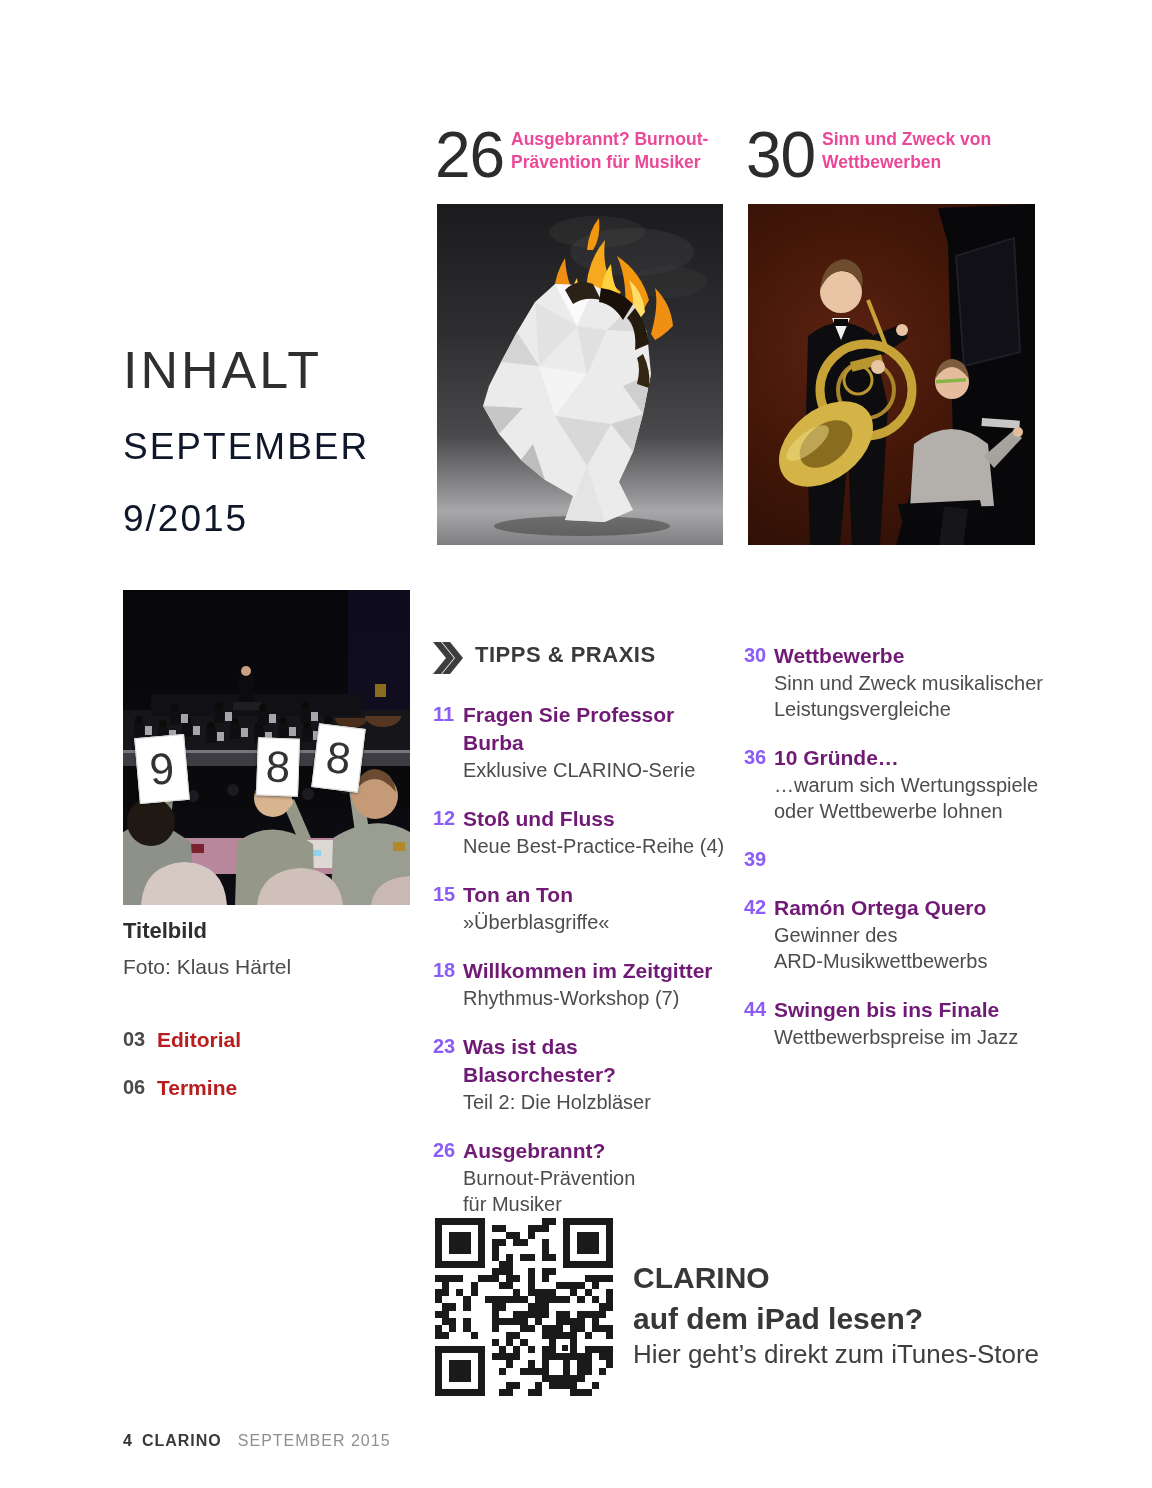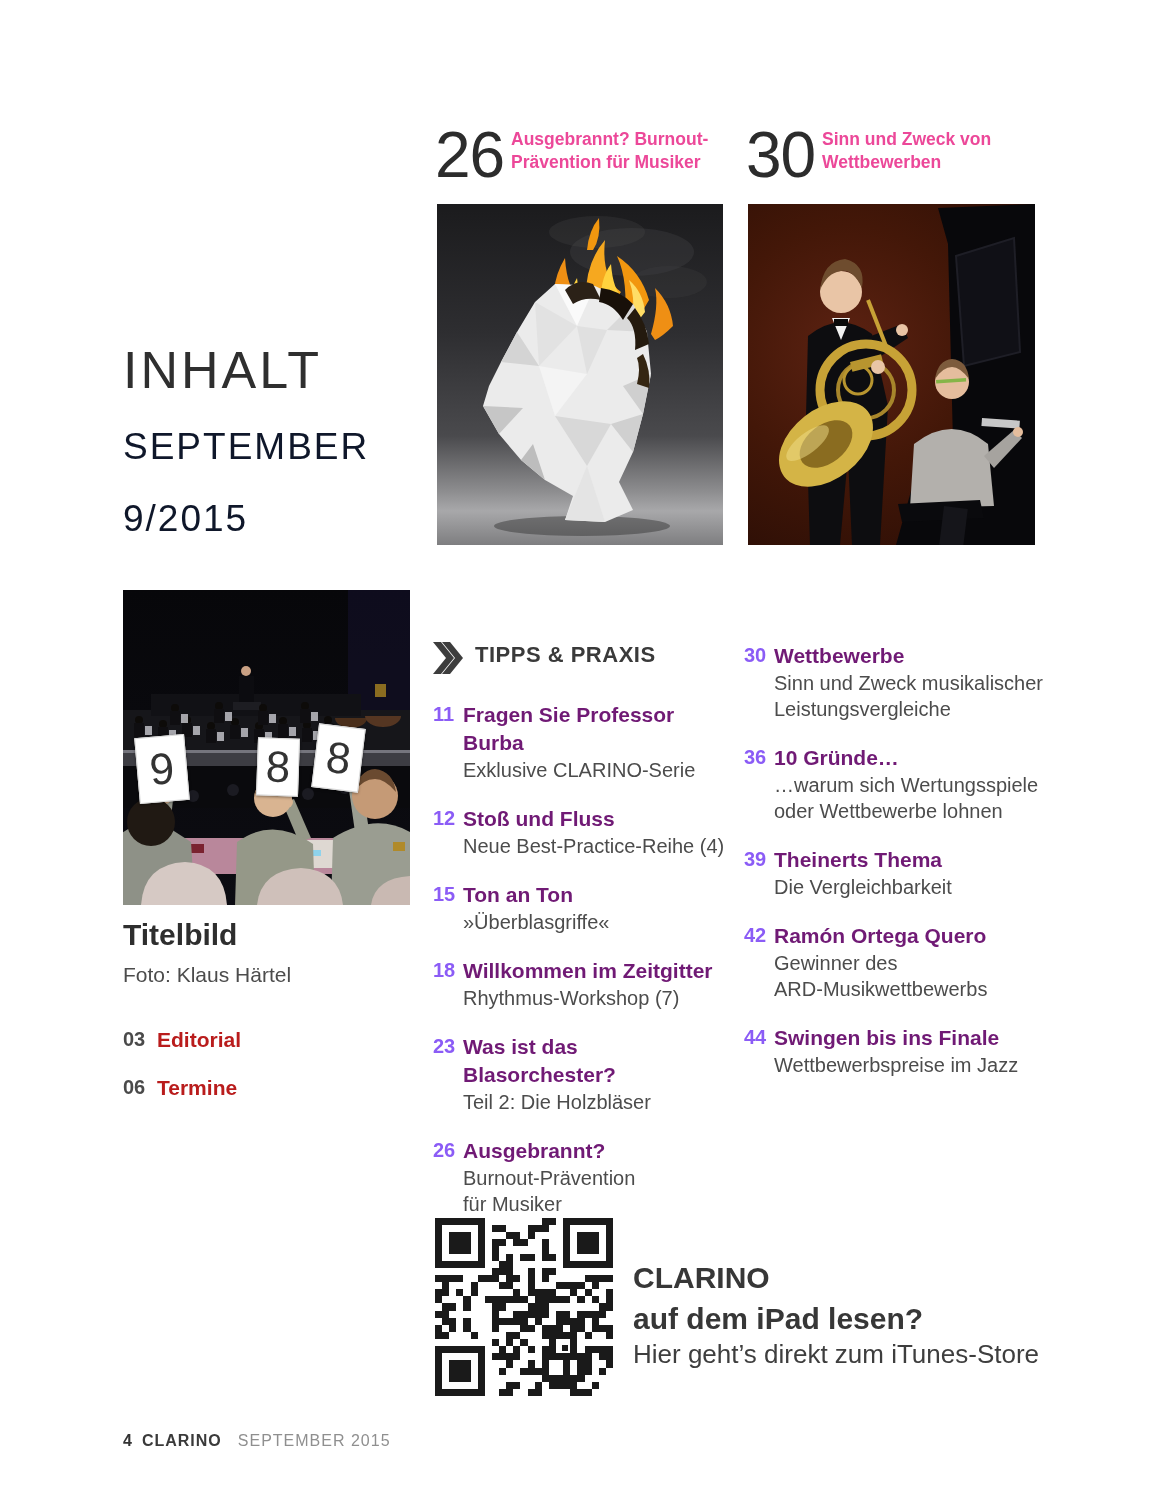--- a/index.html
+++ b/index.html
@@ -38,21 +38,21 @@
 
   
   .score-card {
     position:absolute; background:#ffffff; border:1px solid #d8d8d8;
     box-shadow:0 1px 3px rgba(0,0,0,.45);
     display:flex; align-items:center; justify-content:center;
   }
   .score-card span { font-size:44px; font-weight:300; color:#333; }
 
   
-  .cover-title { font-size:30px; font-weight:bold; color:#2e2e2e; margin-bottom:11px; }
+  .cover-title { font-size:22px; font-weight:bold; color:#2e2e2e; margin-bottom:11px; }
   .cover-credit { font-size:21px; color:#4c4c4c; }
   .front-item { display:flex; margin-bottom:24px; }
   .front-item .num { width:34px; flex:0 0 34px; font-size:20px; font-weight:bold; color:#4a4a4a; }
   .front-item .ttl { font-size:21px; font-weight:bold; color:#b91c1c; }
 
   
   .toc-col { }
   .sec-head { display:flex; align-items:flex-start; margin-bottom:27px; }
   .sec-head svg { margin-right:12px; flex:0 0 auto; }
   .sec-head .sec-label { font-size:22px; font-weight:bold; letter-spacing:.5px; color:#3a3a3a; }
@@ -336,24 +336,20 @@
   <div class="toc-item">
     <span class="num">36</span>
     <div>
         <div class="t">10 Gründe…</div>
     <div class="s">…warum sich Wertungsspiele</div>
     <div class="s">oder Wettbewerbe lohnen</div>
       </div>
   </div>
   <div class="toc-item">
     <span class="num">39</span>
-    <div>
-        <div class="t">Theinerts Thema</div>
-    <div class="s">Die Vergleichbarkeit</div>
-      </div>
   </div>
   <div class="toc-item">
     <span class="num">42</span>
     <div>
         <div class="t">Ramón Ortega Quero</div>
     <div class="s">Gewinner des</div>
     <div class="s">ARD-Musikwettbewerbs</div>
       </div>
   </div>
   <div class="toc-item">

